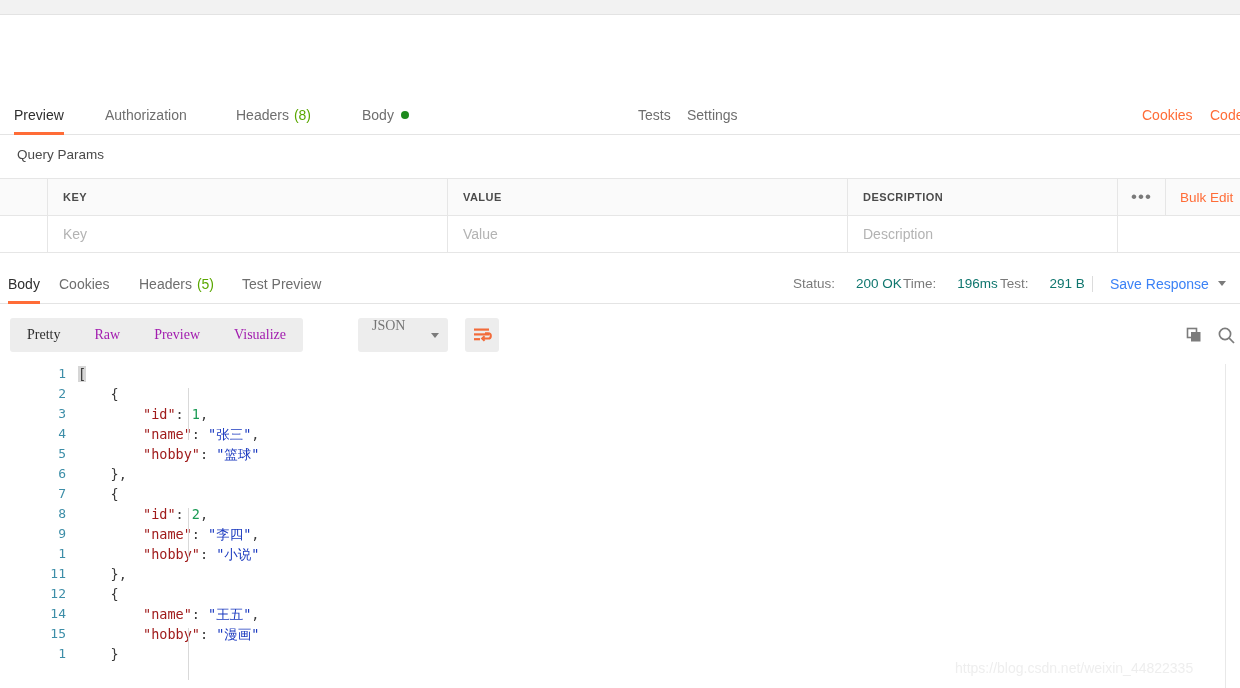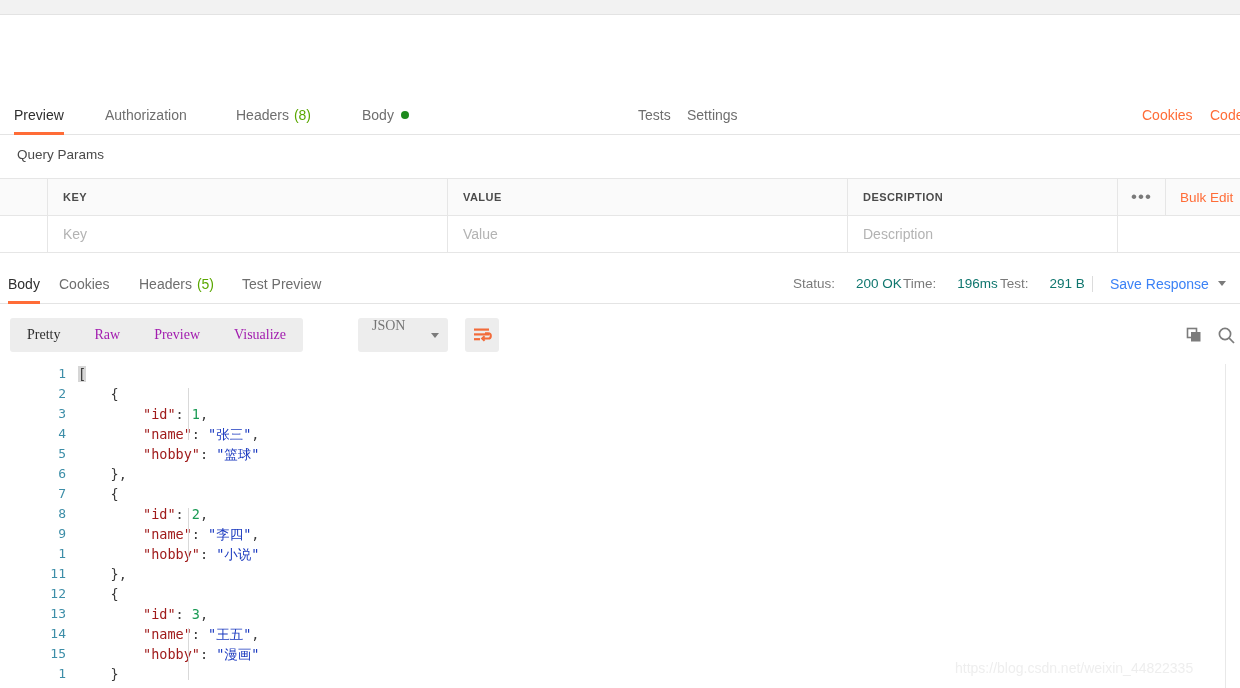--- a/index.html
+++ b/index.html
@@ -404,24 +404,20 @@
         </div>
         <div class="code-row">
           <div class="ln">11</div>
           <div class="code"><span>    </span><span class="k-pun">},</span></div>
         </div>
         <div class="code-row">
           <div class="ln">12</div>
           <div class="code"><span>    </span><span class="k-pun">{</span></div>
         </div>
         <div class="code-row">
-          <div class="ln">13</div>
-          <div class="code"><span>        </span><span class="k-key">"id"</span><span class="k-pun">: </span><span class="k-num">3</span><span class="k-pun">,</span></div>
-        </div>
-        <div class="code-row">
           <div class="ln">14</div>
           <div class="code"><span>        </span><span class="k-key">"name"</span><span class="k-pun">: </span><span class="k-str">"王五"</span><span class="k-pun">,</span></div>
         </div>
         <div class="code-row">
           <div class="ln">15</div>
           <div class="code"><span>        </span><span class="k-key">"hobby"</span><span class="k-pun">: </span><span class="k-str">"漫画"</span></div>
         </div>
         <div class="code-row">
           <div class="ln">1</div>
           <div class="code"><span>    </span><span class="k-pun">}</span></div>

